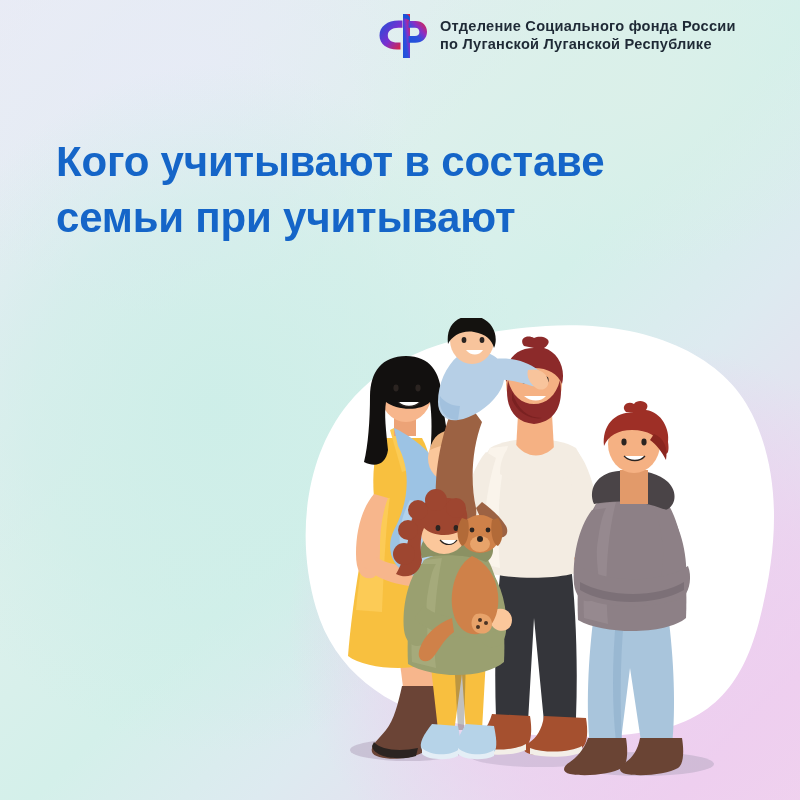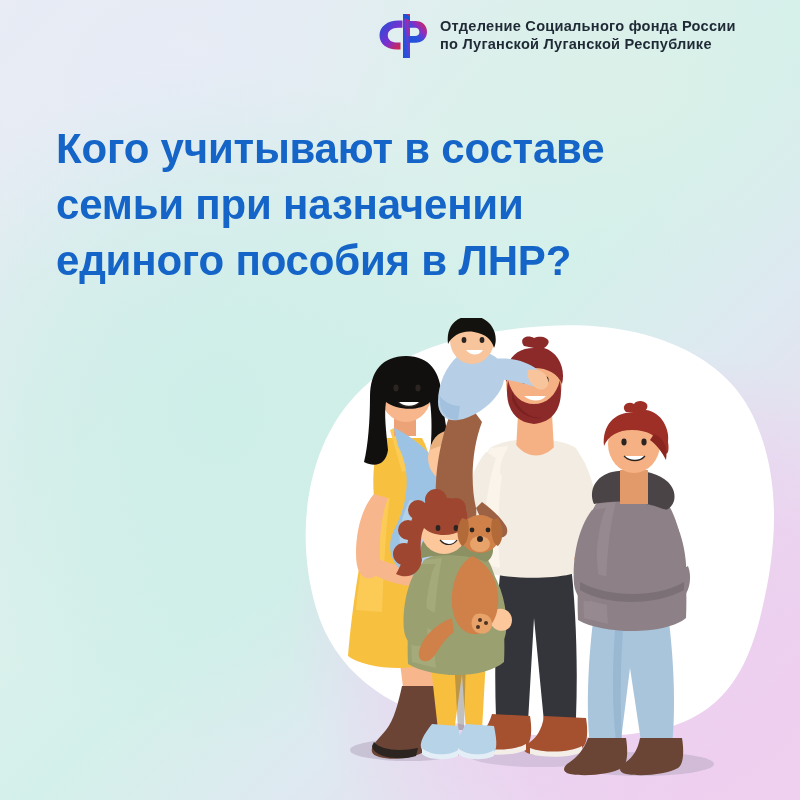--- a/index.html
+++ b/index.html
@@ -94,21 +94,21 @@
     font-weight: bold;
     color: #1f2a36;
     letter-spacing: 0.25px;
     white-space: nowrap;
   }
 
   
   .headline {
     position: absolute;
     left: 56px;
-    top: 121px;
+    top: 134px;
     width: 660px;
     z-index: 6;
     margin: 0;
     font-size: 42px;
     font-weight: bold;
     line-height: 1.33;
     letter-spacing: -0.2px;
     color: #1565c8;
   }
   .headline span { display: block; }
@@ -162,22 +162,21 @@
     </svg>
 
     <div class="org-text">
       <div class="org-line">Отделение Социального фонда России</div>
       <div class="org-line">по Луганской Луганской Республике</div>
     </div>
   </div>
 
   <h1 class="headline">
     <span>Кого учитывают в составе</span>
-    <span>семьи при назначении</span>
-    <span>единого пособия в ЛНР?</span>
+    <span>семьи при учитывают</span>
   </h1>
 
   <div class="illustration">
     <svg viewBox="0 0 512 486" aria-hidden="true">
 
       <path d="M256 8 C352 2 432 34 462 96 C494 162 486 236 470 300 C454 364 424 404 356 414 C292 424 224 418 160 404 C96 390 44 352 26 290 C6 222 14 140 58 86 C100 34 170 14 256 8 Z" fill="#ffffff"></path>
 
       <ellipse cx="118" cy="432" rx="58" ry="11" fill="#b4a8c0" opacity="0.55"></ellipse>
       <ellipse cx="250" cy="438" rx="70" ry="11" fill="#b4a8c0" opacity="0.42"></ellipse>
       <ellipse cx="352" cy="446" rx="72" ry="12" fill="#b4a8c0" opacity="0.5"></ellipse>

